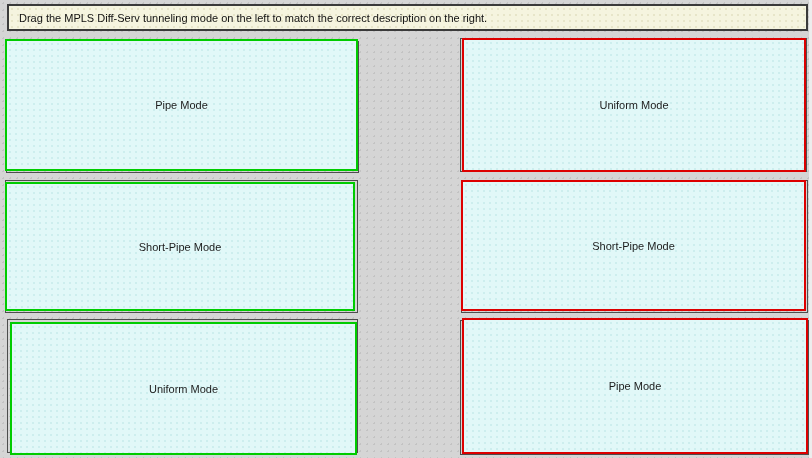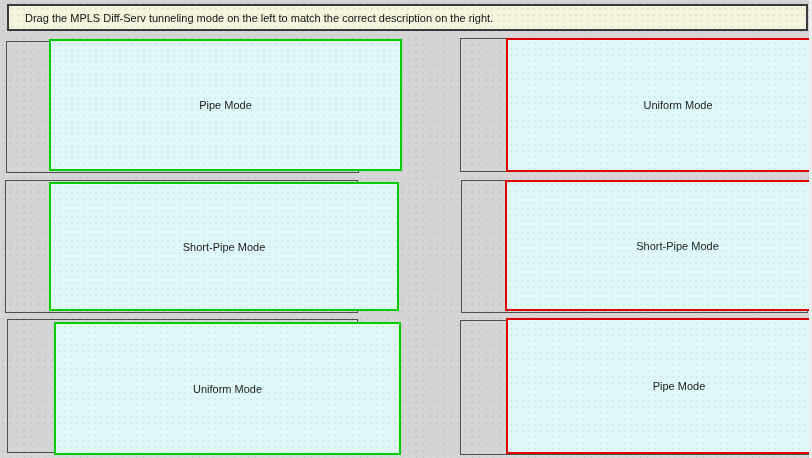--- a/index.html
+++ b/index.html
@@ -29,21 +29,21 @@
     position: absolute;
     left: 7px; top: 4px;
     width: 801px; height: 27px;
     box-sizing: border-box;
     border: 2px solid #3a3a3a;
     background-color: var(--instruction-fill, #f5f4df);
     background-image: radial-gradient(circle, #e7e5c9 1px, transparent 1px);
     background-size: 6px 6px;
     display: flex;
     align-items: center;
-    padding-left: 16px;
+    padding-left: 10px;
     font-size: 11px;
     color: #111111;
     white-space: nowrap;
   }
 
   .slot {
     position: absolute;
     box-sizing: border-box;
     border: 1px solid var(--slot-outline, #4d4d4d);
     background: transparent;
@@ -54,21 +54,20 @@
     box-sizing: border-box;
     border: 2px solid #000;
     background-color: var(--card-fill, #e1f8f8);
     background-image: radial-gradient(circle, #cdeeee 1px, transparent 1px);
     background-size: 6px 6px;
     display: flex;
     align-items: center;
     justify-content: center;
     font-size: 11px;
     color: #1c1c1c;
-    margin-left: 44px;
   }
   .card.green { border-color: var(--correct-green, #00cc00); }
   .card.red   { border-color: var(--incorrect-red, #dd0000); }
 
   
   #slot-l1 { left: 6px;   top: 41px;  width: 353px; height: 132px; }
   #card-l1 { left: 5px;   top: 39px;  width: 353px; height: 132px; }
 
   #slot-l2 { left: 5px;   top: 180px; width: 353px; height: 133px; }
   #card-l2 { left: 5px;   top: 182px; width: 350px; height: 129px; }

